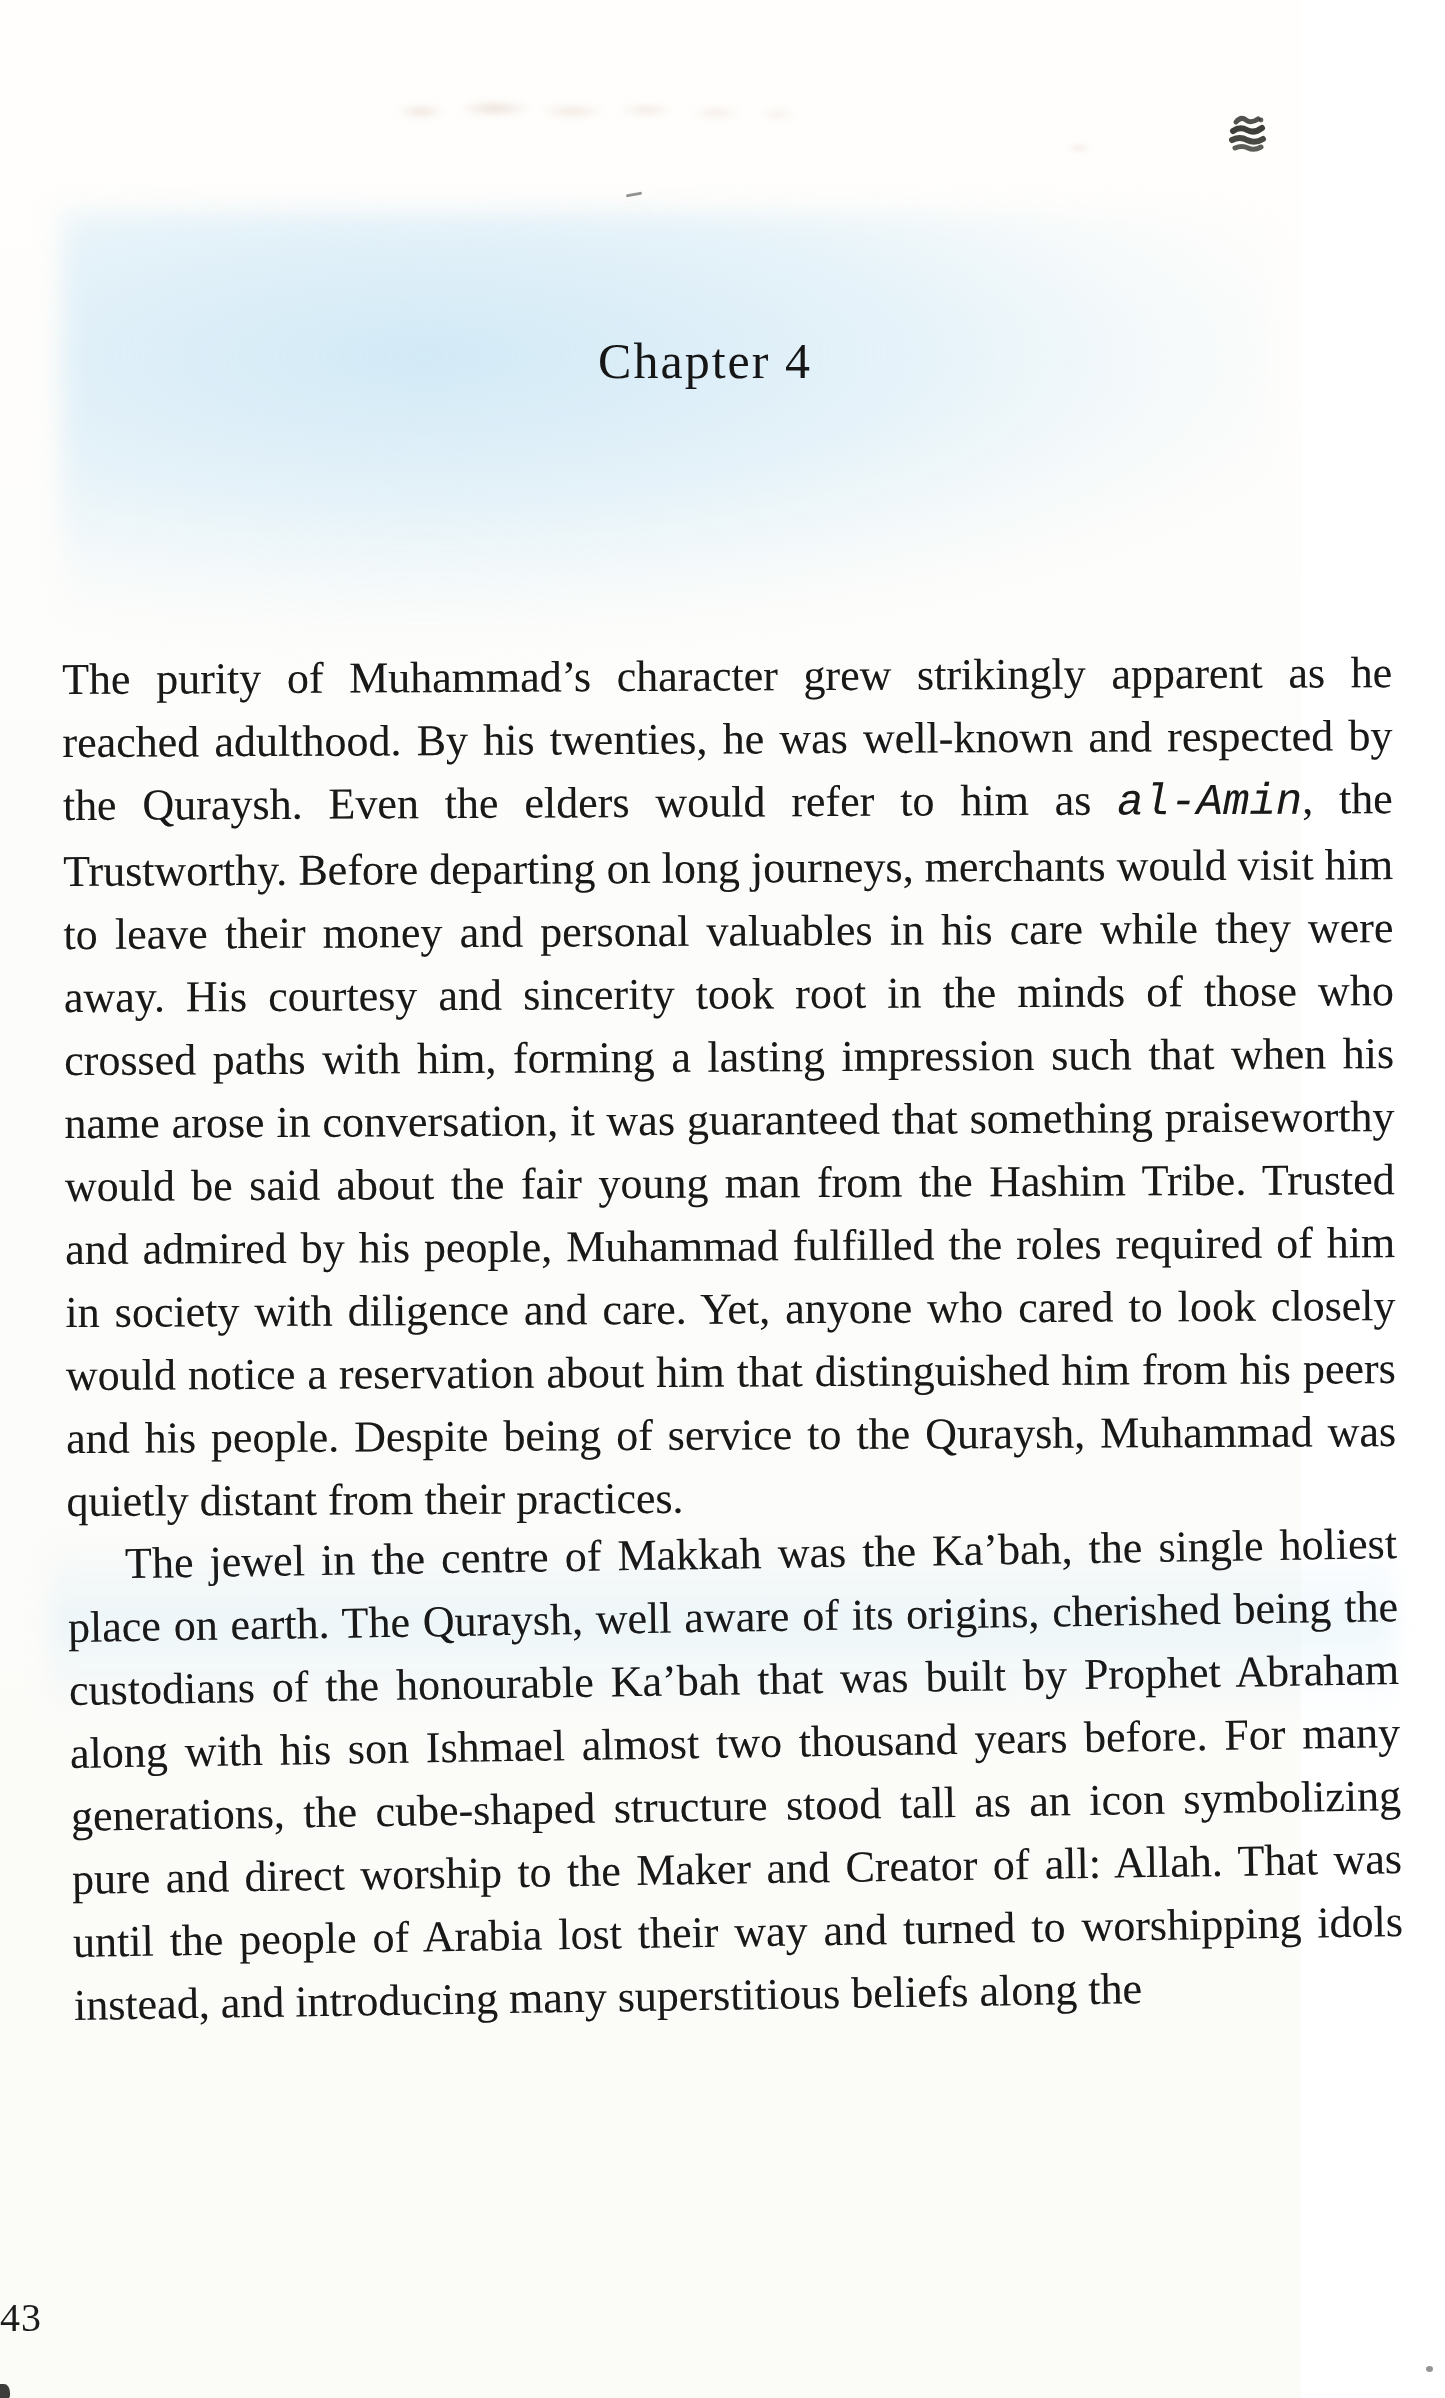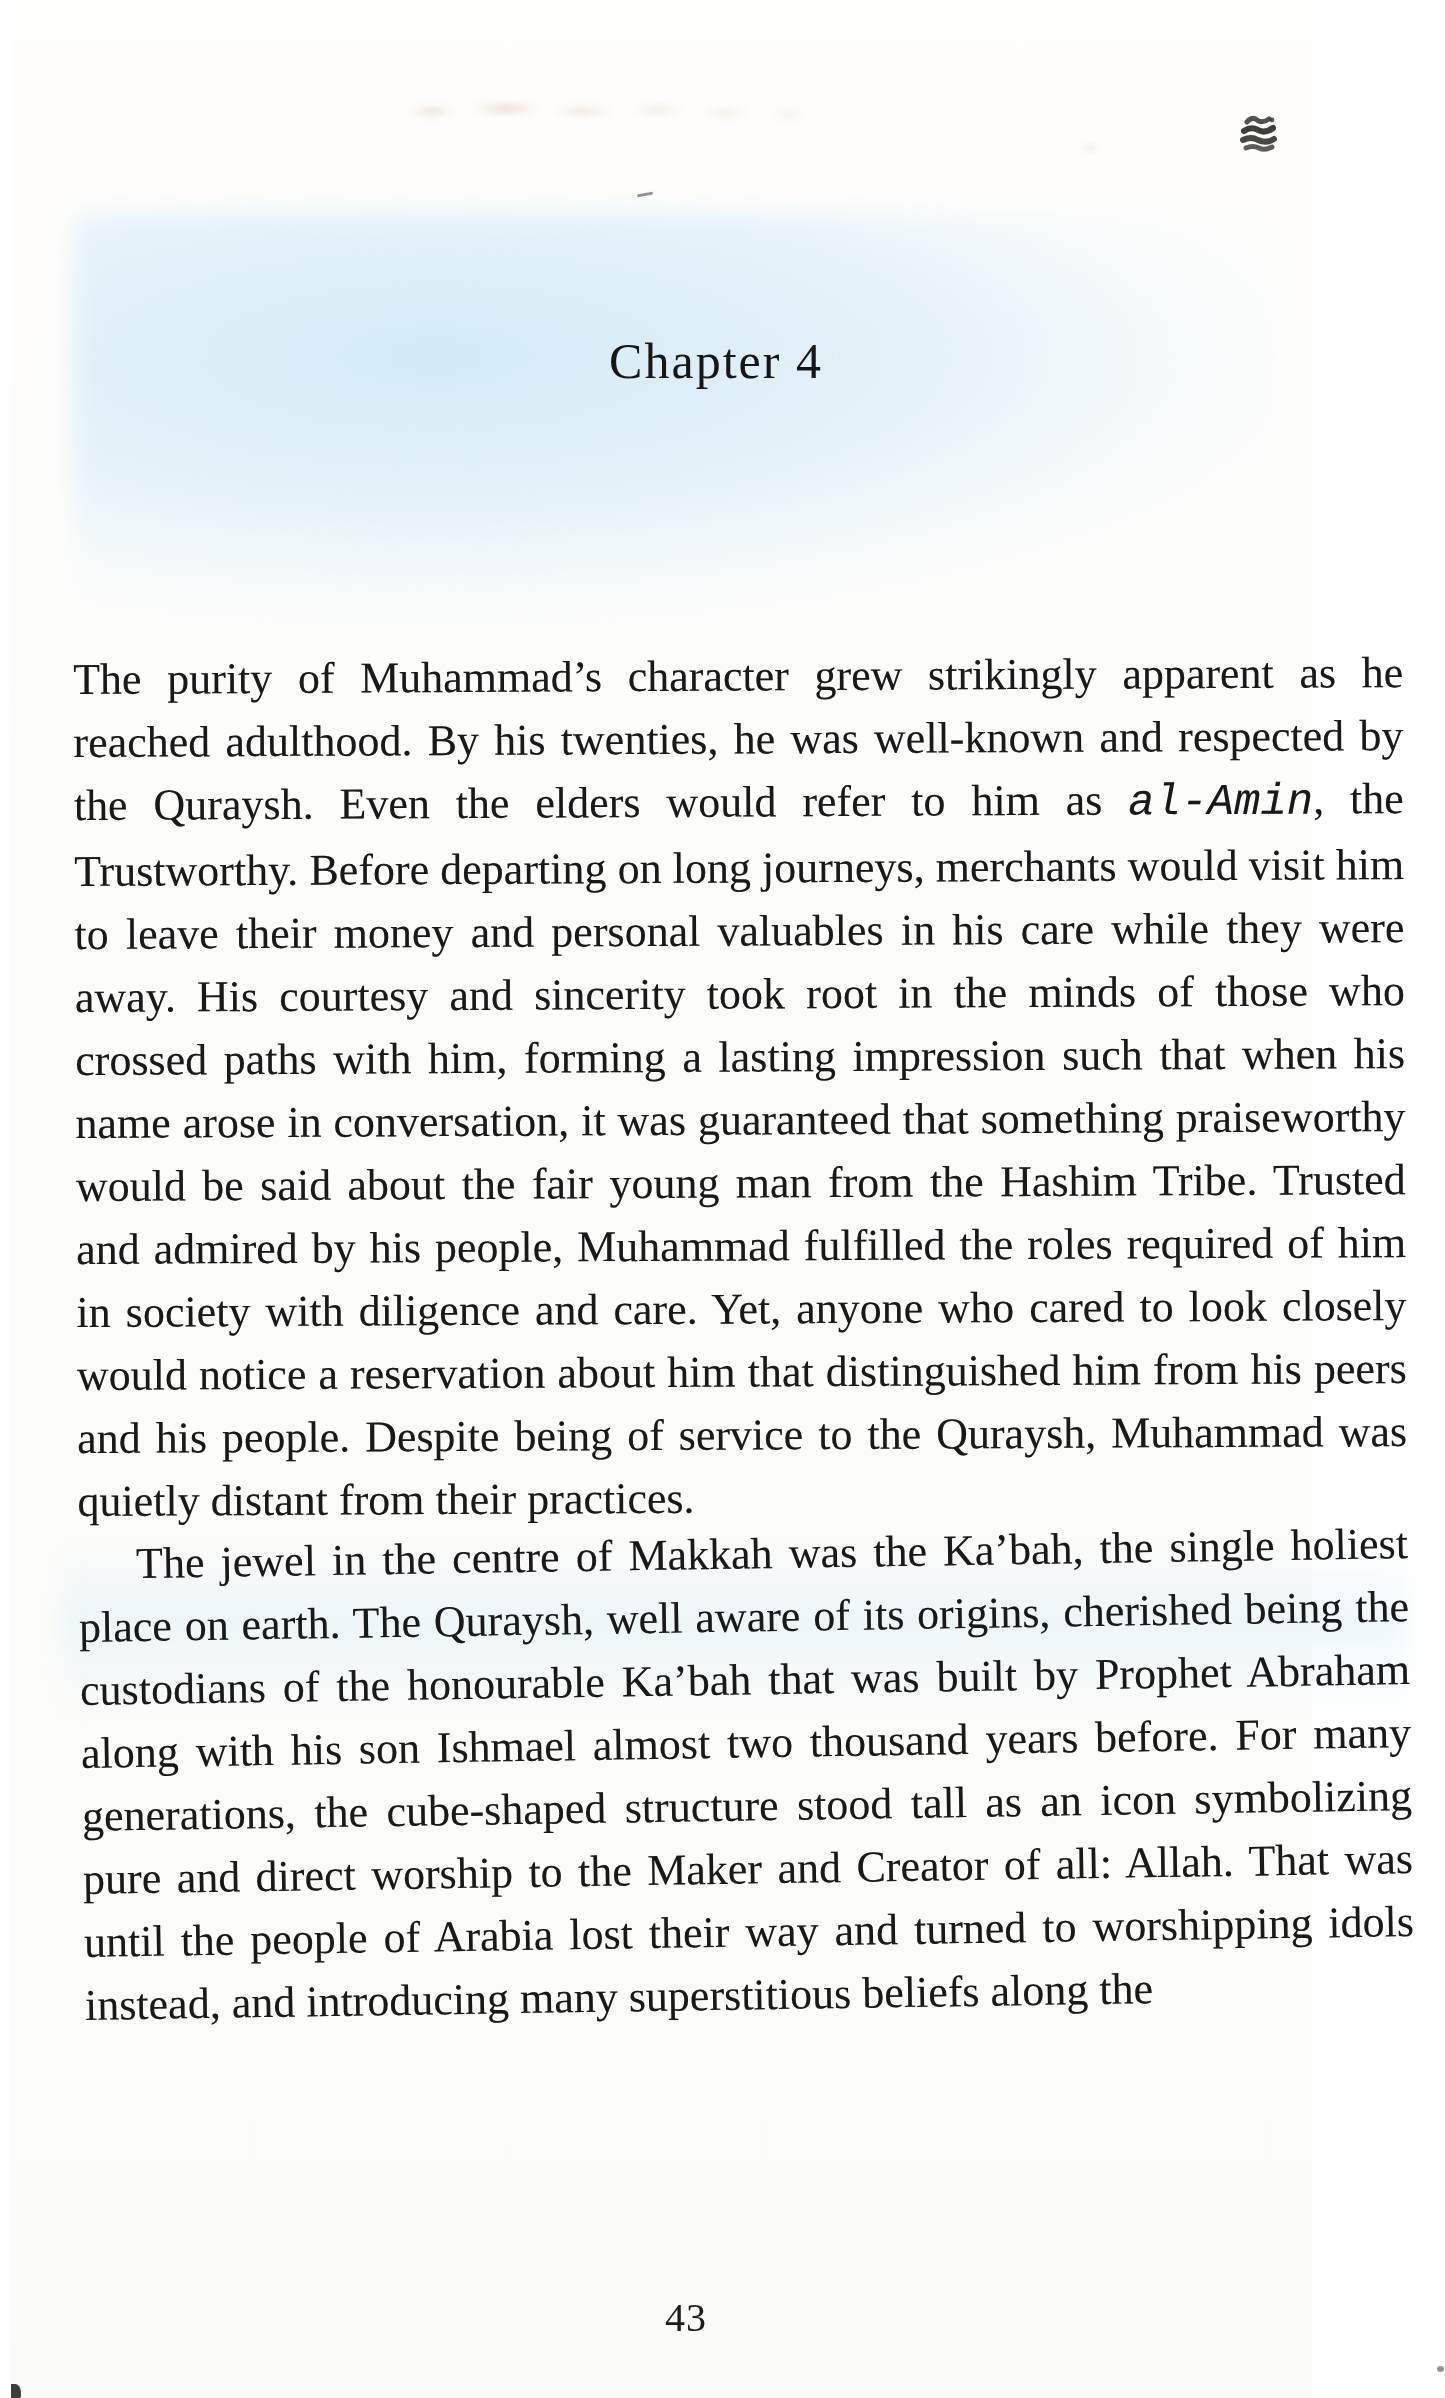--- a/index.html
+++ b/index.html
@@ -7,21 +7,20 @@
     width: 1445px; height: 2398px;
     background: #ffffff;
     font-family: "Liberation Serif", "DejaVu Serif", serif;
     overflow: hidden;
   }
   .page {
     position: relative;
     width: 1301px; height: 2398px;
     background: linear-gradient(180deg, #fffefc 0%, #fcfcfa 40%, #fbfbf8 100%);
     color: #1b1b1b;
-    margin-left: 11px;
   }
 
   
   .tint-wash {
     position: absolute; left: 62px; top: 212px; width: 1210px; height: 448px;
     background:
       radial-gradient(ellipse 85% 70% at 30% 32%,
         rgba(198,228,245,0.80) 0%,
         rgba(206,232,247,0.50) 48%,
         rgba(216,238,249,0.22) 72%,
@@ -96,21 +95,21 @@
   .para { margin: 0; }
   .para2 {
     text-indent: 58px;
     transform: rotate(-0.60deg);
     transform-origin: 0 0;
   }
   .arabic-term { font-style: italic; font-family: Liberation Mono, monospace; }
 
   .folio {
     position: absolute; left: 0; top: 2294px; width: 1350px;
-    text-align: center;
+    text-align: left;
   }
   .page-num { font-size: 40px; color: #1c1c1c; letter-spacing: 1px; }
 
   .speck { position: absolute; background: #3c3c3a; }
   .speck-bl { left: 0; top: 2384px; width: 10px; height: 14px; border-radius: 0 60% 20% 0; }
   .speck-br { left: 1426px; top: 2366px; width: 7px; height: 6px; border-radius: 50%; opacity: 0.55; }
 </style>
 </head>
 <body>
 

